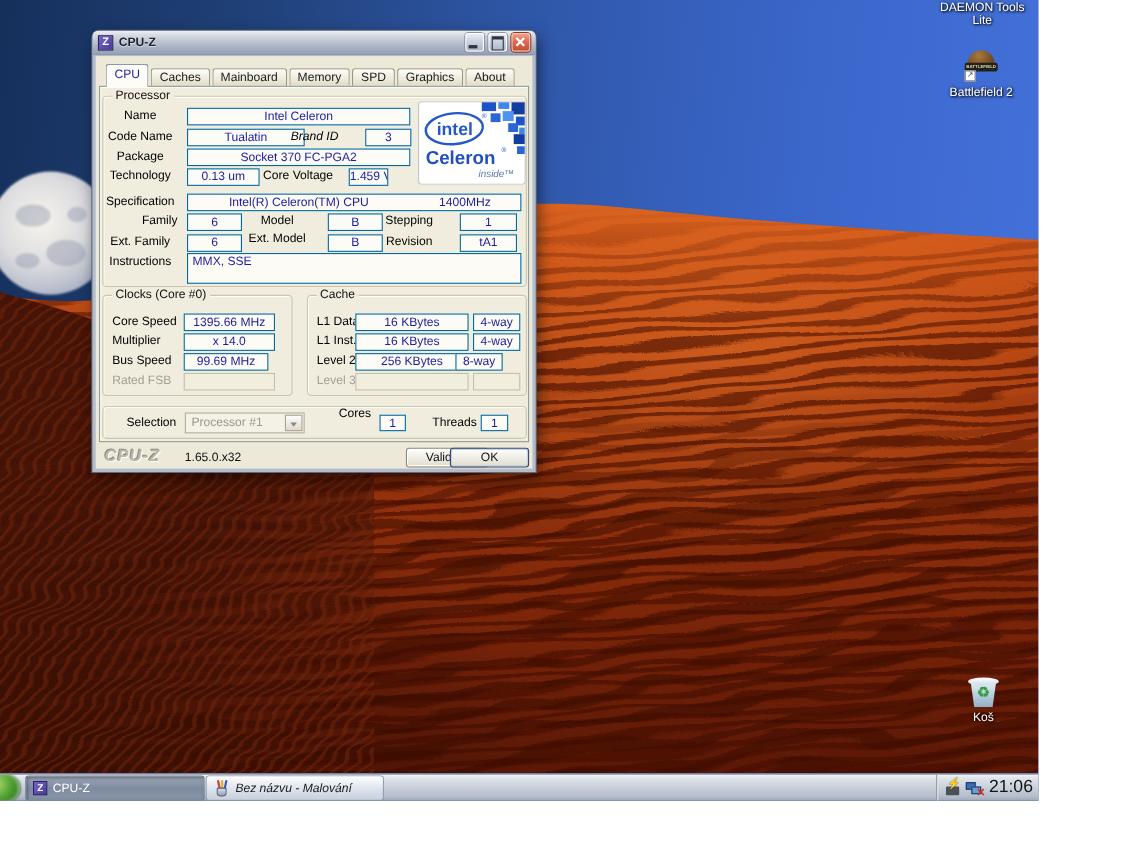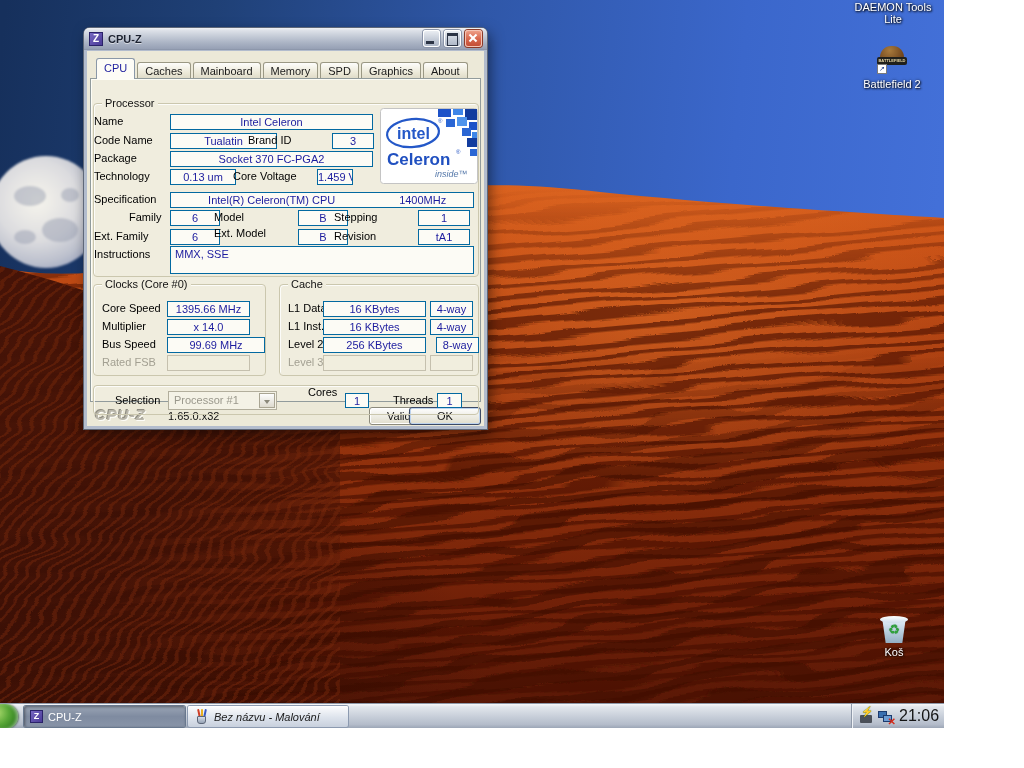--- a/index.html
+++ b/index.html
@@ -54,25 +54,25 @@
   .tabs { position:absolute; left:9px; top:7px; height:21px; display:flex; align-items:flex-end; }
   .tab { height:17px; line-height:16px; padding:0 7px; font-size:11px; color:#1a1a1a;
     background:linear-gradient(180deg,#fdfdfb,#ece9d8 60%,#ddd9c6);
     border:1px solid #9a9884; border-bottom:none; border-radius:3px 3px 0 0; margin-right:2px; }
   .tab.active { height:21px; line-height:19px; background:#fdfcf6; border-color:#8a98a8;
     color:#1f1f9e; position:relative; z-index:3; }
   .page { position:absolute; left:3px; top:27px; width:391px; height:324px;
     background:#f0edde; border:1px solid #919b9c; box-shadow:inset 1px 1px 0 #fdfdf6; z-index:2; }
 
   .gb { position:absolute; border:1px solid #cbc7ae; border-radius:4px;
-    box-shadow:inset 1px 1px 0 rgba(255,255,255,.8);margin-top:16px; }
+    box-shadow:inset 1px 1px 0 rgba(255,255,255,.8); }
   .gbt { position:absolute; top:-7px; left:8px; padding:0 3px; background:#f0edde; font-size:11px; color:#111; }
 
   .lb { position:absolute; font-size:11px; color:#000; height:13px; line-height:13px; white-space:nowrap; }
-  .lb.r { text-align:left; padding-right:4px; }
+  .lb.r { text-align:center; padding-right:4px; }
   .lb.dis { color:#a3a092; }
   .fld { position:absolute; height:16px; background:#fcfbf5; border:1px solid #0369a1;
     font-size:11px; line-height:14px; text-align:center; color:#1c1c9e; overflow:hidden; white-space:nowrap; }
   .fld.dis { background:#f1eede; border-color:#c5c0ae; }
   .fld.left { text-align:left; padding:1px 4px; line-height:12px; }
   .fld.split { display:flex; }
   .fld.split span:first-child { flex:2; } .fld.split span:last-child { flex:1; }
 
   .intel-logo { position:absolute; left:286px; top:4px; width:98px; height:76px; }
 
@@ -287,21 +287,21 @@
         <div class="page">
 
           <div class="gb" style="left:2px; top:8px; width:386px; height:174px;">
             <span class="gbt">Processor</span>
 
             <div class="lb r" style="left:0; top:11px; width:71px;">Name</div>
             <div class="fld" style="left:76px; top:10px; width:203px;">Intel Celeron</div>
 
             <div class="lb r" style="left:0; top:30px; width:71px;">Code Name</div>
             <div class="fld" style="left:76px; top:29px; width:107px;">Tualatin</div>
-            <div class="lb r" style="left:154px; top:30px; width:80px;">Brand ID</div>
+            <div class="lb r" style="left:154px; top:30px; width:80px;font-style:italic;">Brand ID</div>
             <div class="fld" style="left:238px; top:29px; width:42px;">3</div>
 
             <div class="lb r" style="left:0; top:48px; width:71px;">Package</div>
             <div class="fld" style="left:76px; top:47px; width:203px;">Socket 370 FC-PGA2</div>
 
             <div class="lb r" style="left:0; top:66px; width:71px;">Technology</div>
             <div class="fld" style="left:76px; top:65px; width:66px;">0.13 um</div>
             <div class="lb r" style="left:139px; top:66px; width:80px;">Core Voltage</div>
             <div class="fld" style="left:223px; top:65px; width:36px;">1.459 V</div>
 
@@ -351,36 +351,36 @@
             </svg>
           </div>
 
           <div class="gb" style="left:2px; top:189px; width:173px; height:92px;">
             <span class="gbt">Clocks (Core #0)</span>
             <div class="lb" style="left:8px; top:17px;">Core Speed</div>
             <div class="fld" style="left:73px; top:16px; width:83px;">1395.66 MHz</div>
             <div class="lb" style="left:8px; top:35px;">Multiplier</div>
             <div class="fld" style="left:73px; top:34px; width:83px;">x 14.0</div>
             <div class="lb" style="left:8px; top:53px;">Bus Speed</div>
-            <div class="fld" style="left:73px; top:52px; width:98px;">99.69 MHz</div>
+            <div class="fld" style="left:73px; top:52px; width:77px;">99.69 MHz</div>
             <div class="lb dis" style="left:8px; top:71px;">Rated FSB</div>
             <div class="fld dis" style="left:73px; top:70px; width:83px;"></div>
           </div>
 
           <div class="gb" style="left:188px; top:189px; width:200px; height:92px;">
             <span class="gbt">Cache</span>
             <div class="lb" style="left:8px; top:17px;">L1 Data</div>
             <div class="fld" style="left:43px; top:16px; width:103px;">16 KBytes</div>
             <div class="fld" style="left:150px; top:16px; width:43px;">4-way</div>
             <div class="lb" style="left:8px; top:35px;">L1 Inst.</div>
             <div class="fld" style="left:43px; top:34px; width:103px;">16 KBytes</div>
             <div class="fld" style="left:150px; top:34px; width:43px;">4-way</div>
             <div class="lb" style="left:8px; top:53px;">Level 2</div>
             <div class="fld" style="left:43px; top:52px; width:103px;">256 KBytes</div>
-            <div class="fld" style="left:156px; top:52px; width:43px;">8-way</div>
+            <div class="fld" style="left:134px; top:52px; width:43px;">8-way</div>
             <div class="lb dis" style="left:8px; top:71px;">Level 3</div>
             <div class="fld dis" style="left:43px; top:70px; width:103px;"></div>
             <div class="fld dis" style="left:150px; top:70px; width:43px;"></div>
           </div>
 
           <div class="gb" style="left:2px; top:290px; width:386px; height:30px;">
             <div class="lb" style="left:21px; top:8px;">Selection</div>
             <div class="combo" style="left:74px; top:5px; width:109px;">
               <span>Processor #1</span>
               <div class="combo-arrow"></div>

